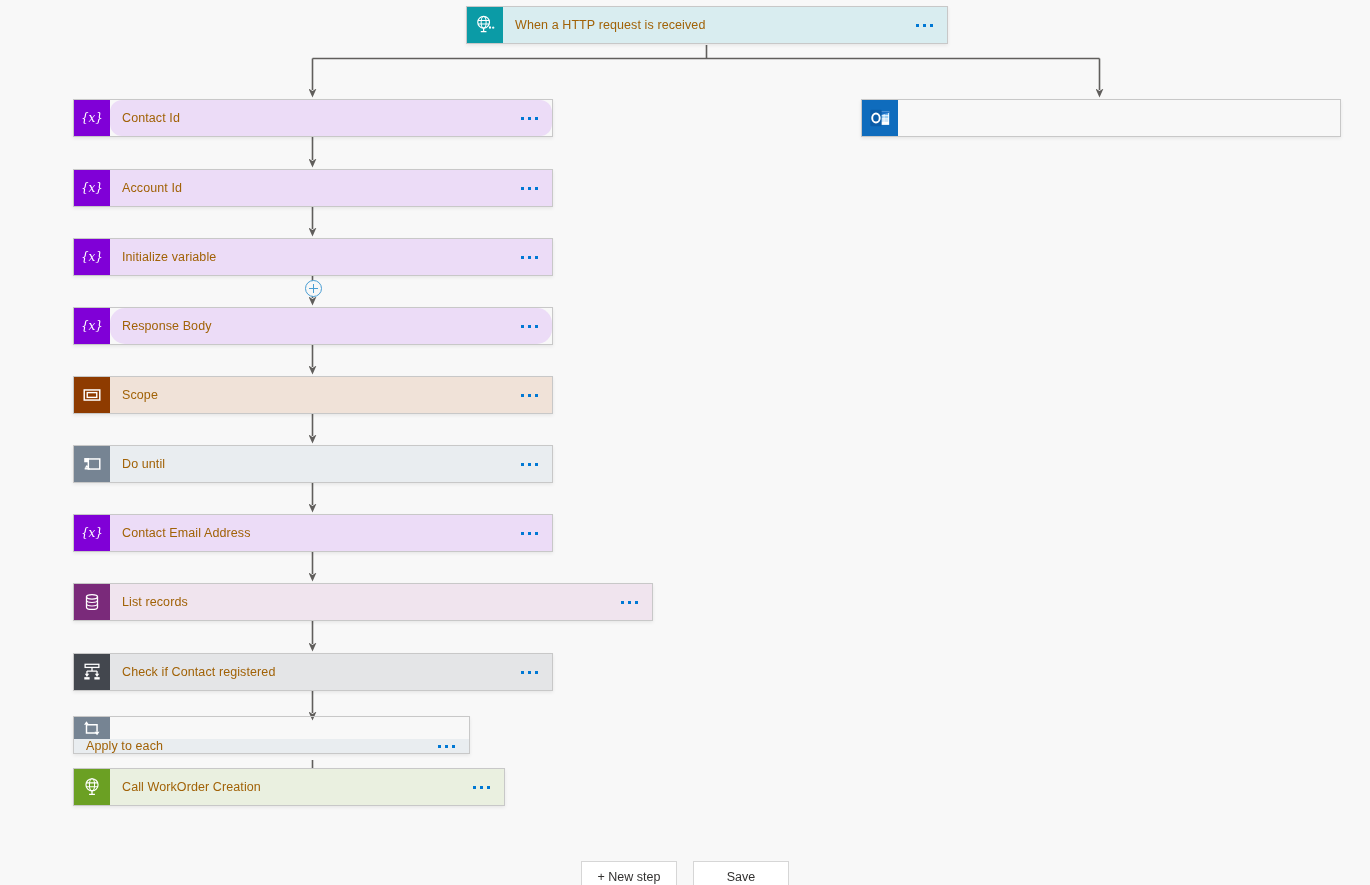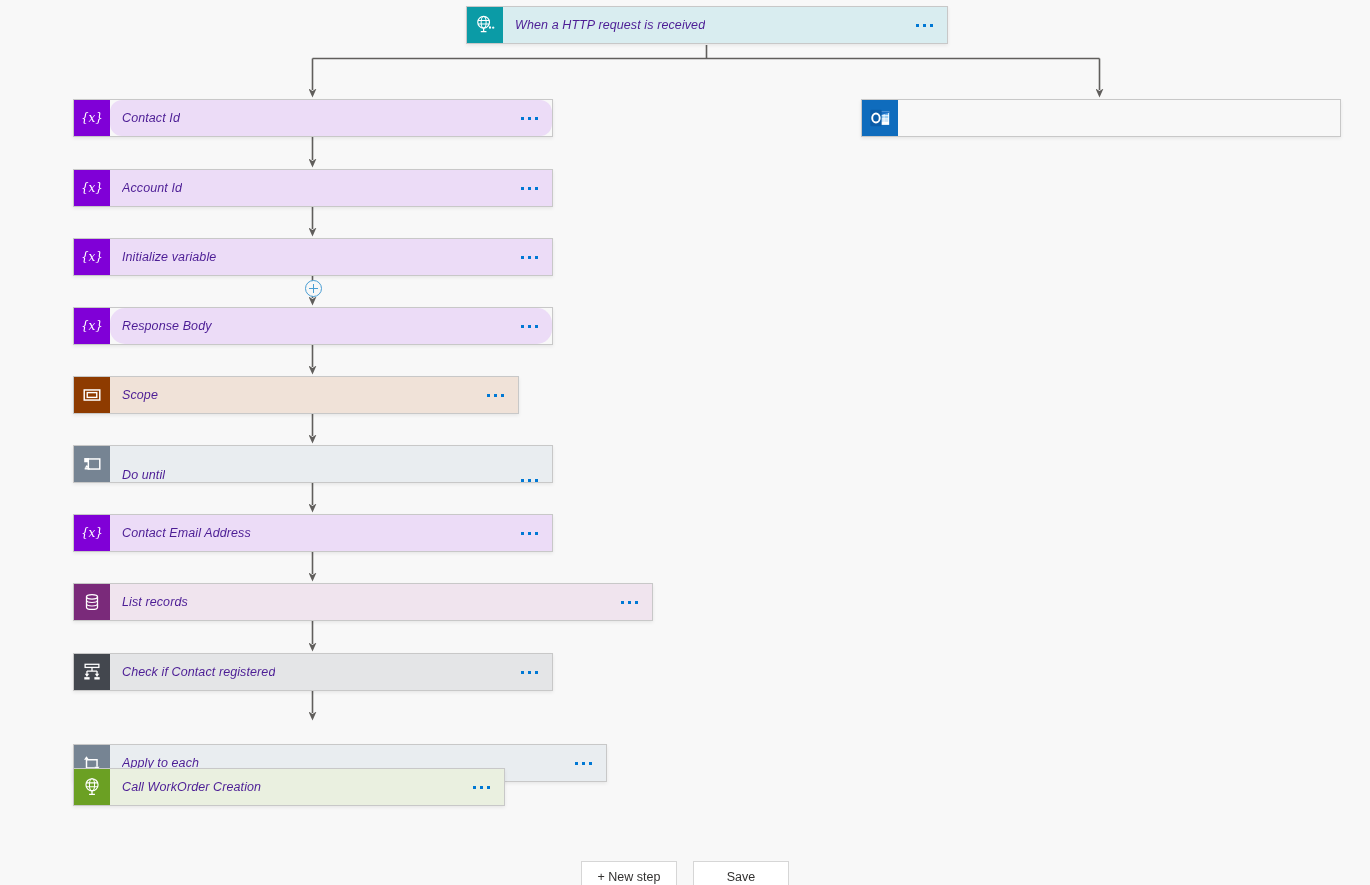--- a/index.html
+++ b/index.html
@@ -51,26 +51,25 @@
   .card-body {
     flex: 1;
     display: flex;
     align-items: center;
     justify-content: space-between;
     padding: 0 14px 0 12px;
     min-width: 0;
   }
   .card-title {
     font-size: 12.5px;
-    color: #4c1d95;
+    color: #a16207;
     letter-spacing: 0.1px;
     white-space: nowrap;
     overflow: hidden;
     text-overflow: ellipsis;
-    font-style: italic;
   }
   .card-menu {
     display: flex;
     align-items: center;
     gap: 4px;
     padding-left: 10px;
     cursor: pointer;
   }
   .card-menu i {
     display: block;
@@ -238,21 +237,21 @@
         </div>
         <div class="card-body" style="background: rgb(236, 220, 247); border-radius: 15px;">
           <span class="card-title">Response Body</span>
           <span class="card-menu">
             <i></i>
             <i></i>
             <i></i>
           </span>
         </div>
       </div>
-      <div class="card" style="left: 73px; top: 376px; width: 446px;">
+      <div class="card" style="left: 73px; top: 376px; width: 480px;">
         <div class="card-icon" style="background: rgb(142, 59, 0);">
           <svg width="22" height="22" viewBox="0 0 24 24" aria-hidden="true">
             <rect x="3.5" y="6.5" width="17" height="11" fill="none" stroke="#ffffff" stroke-width="1.6"></rect>
             <rect x="6.8" y="9.4" width="10.4" height="5.2" fill="none" stroke="#ffffff" stroke-width="1.5"></rect>
           </svg>
         </div>
         <div class="card-body" style="background: rgb(240, 226, 216);">
           <span class="card-title">Scope</span>
           <span class="card-menu">
             <i></i>
@@ -263,21 +262,21 @@
       </div>
       <div class="card" style="left: 73px; top: 445px; width: 480px;">
         <div class="card-icon" style="background: rgb(118, 132, 147);">
           <svg width="22" height="22" viewBox="0 0 24 24" aria-hidden="true">
             <rect x="8" y="6.5" width="12.5" height="11" fill="none" stroke="#ffffff" stroke-width="1.6"></rect>
             <rect x="3.5" y="5.5" width="5.2" height="4.6" fill="#ffffff"></rect>
             <path d="M4,17.2 h5.5" stroke="#ffffff" stroke-width="1.6"></path>
             <path d="M6.4,13.2 L4,16.2 L8.8,16.2 Z" fill="#ffffff"></path>
           </svg>
         </div>
-        <div class="card-body" style="background: rgb(233, 237, 240); align-items: flex-end;">
+        <div class="card-body" style="background: rgb(233, 237, 240);">
           <span class="card-title">Do until</span>
           <span class="card-menu">
             <i></i>
             <i></i>
             <i></i>
           </span>
         </div>
       </div>
       <div class="card" style="left: 73px; top: 514px; width: 480px;">
         <div class="card-icon" style="background: rgb(128, 0, 215);">
@@ -325,21 +324,21 @@
         </div>
         <div class="card-body" style="background: rgb(228, 229, 231);">
           <span class="card-title">Check if Contact registered</span>
           <span class="card-menu">
             <i></i>
             <i></i>
             <i></i>
           </span>
         </div>
       </div>
-      <div class="card" style="left: 73px; top: 744px; width: 534px;">
+      <div class="card" style="left: 73px; top: 716px; width: 397px; flex-direction: column;">
         <div class="card-icon" style="background: rgb(118, 132, 147);">
           <svg width="22" height="22" viewBox="0 0 24 24" aria-hidden="true">
             <path d="M6,8.5 V17.5 H18.5" fill="none" stroke="#ffffff" stroke-width="1.6"></path>
             <path d="M6,8.5 H17.5 V16" fill="none" stroke="#ffffff" stroke-width="1.6"></path>
             <path d="M6,4.6 L3.3,8.5 L8.7,8.5 Z" fill="#ffffff"></path>
             <path d="M17.5,20 L20.2,16.1 L14.8,16.1 Z" fill="#ffffff"></path>
           </svg>
         </div>
         <div class="card-body" style="background: rgb(233, 237, 240);">
           <span class="card-title">Apply to each</span>

